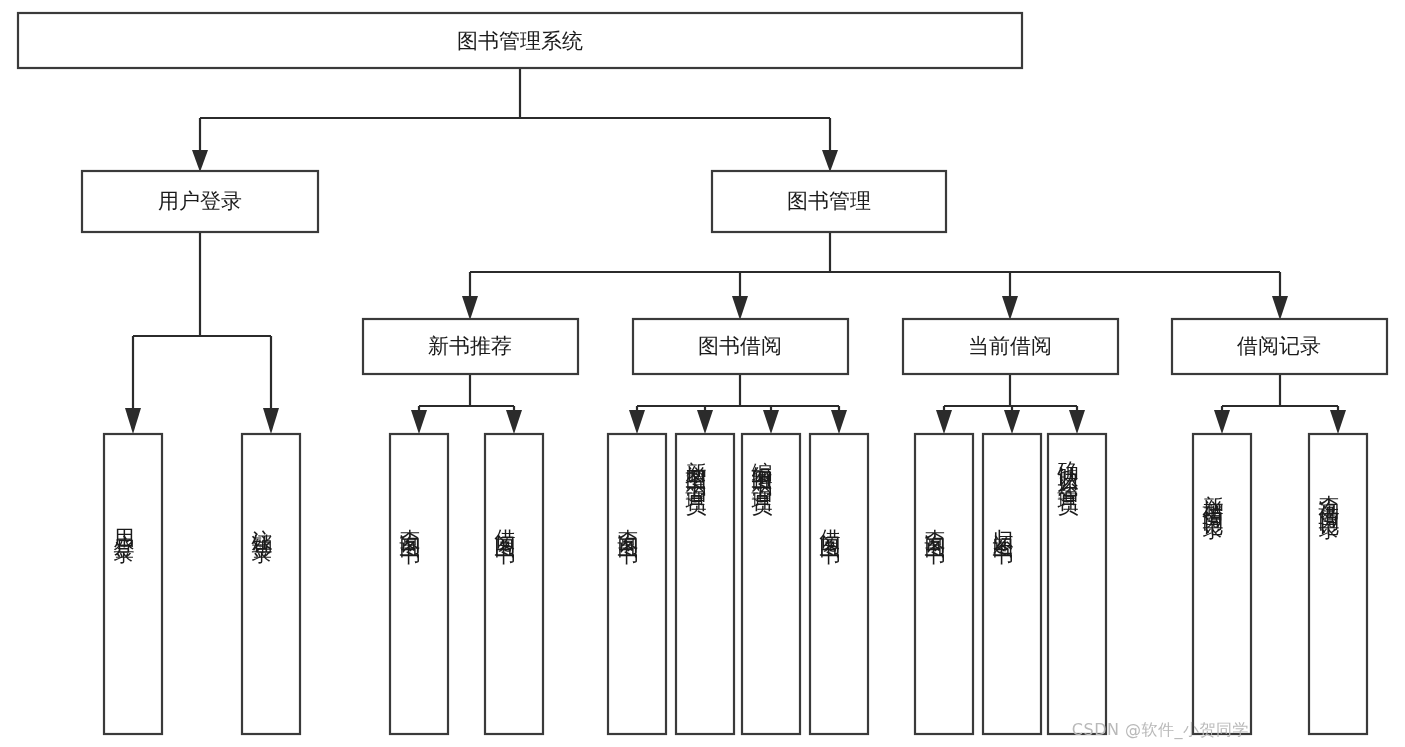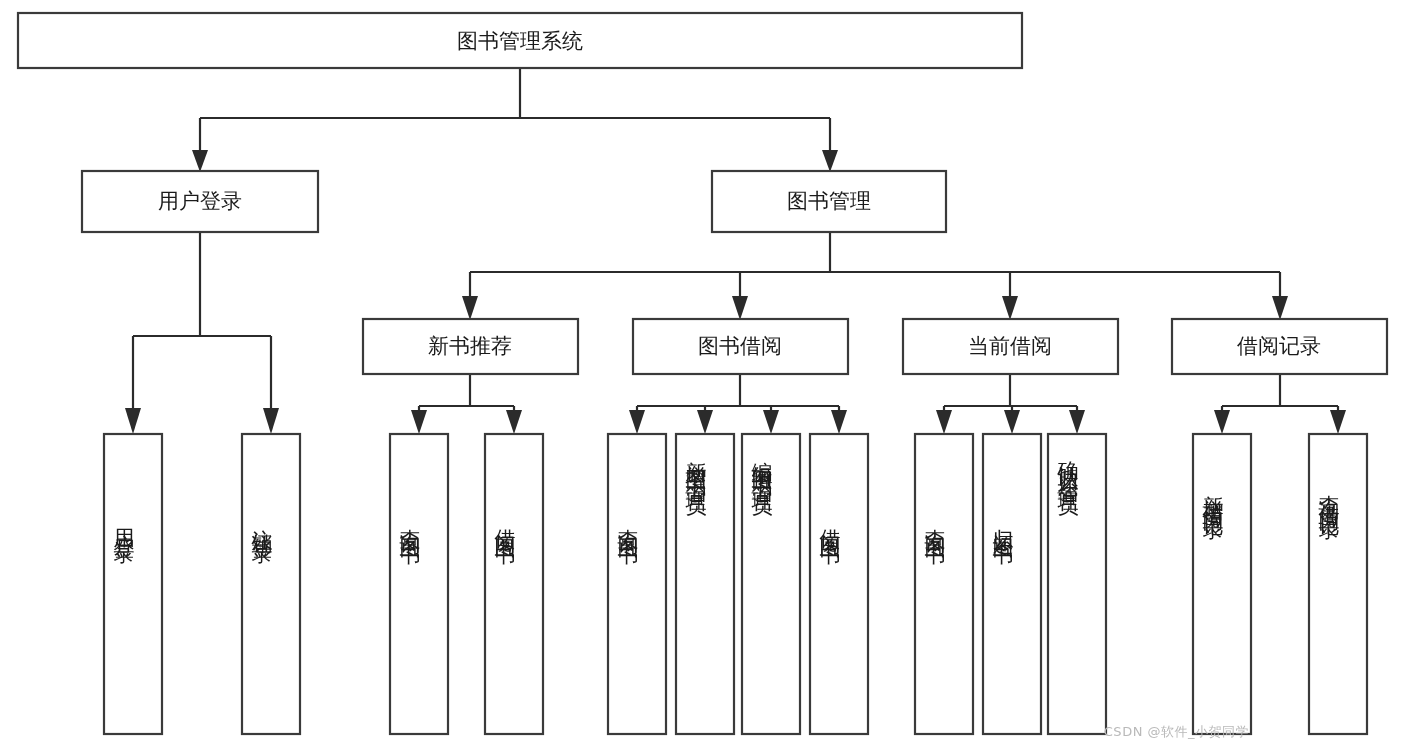--- a/index.html
+++ b/index.html
@@ -59,21 +59,21 @@
     letter-spacing: 5px;
     color: #1b1b1b;
     white-space: nowrap;
     pointer-events: none;
   }
   .watermark {
     position: absolute;
     right: 8px;
     bottom: 6px;
     font-family: "DejaVu Sans", "Liberation Sans", sans-serif;
-    font-size: 13px;
+    font-size: 16px;
     color: #b9b9b9;
     letter-spacing: 0.5px;
     white-space: nowrap;
   }
 </style>
 </head>
 <body>
 
 <div id="diagram-root">
 

